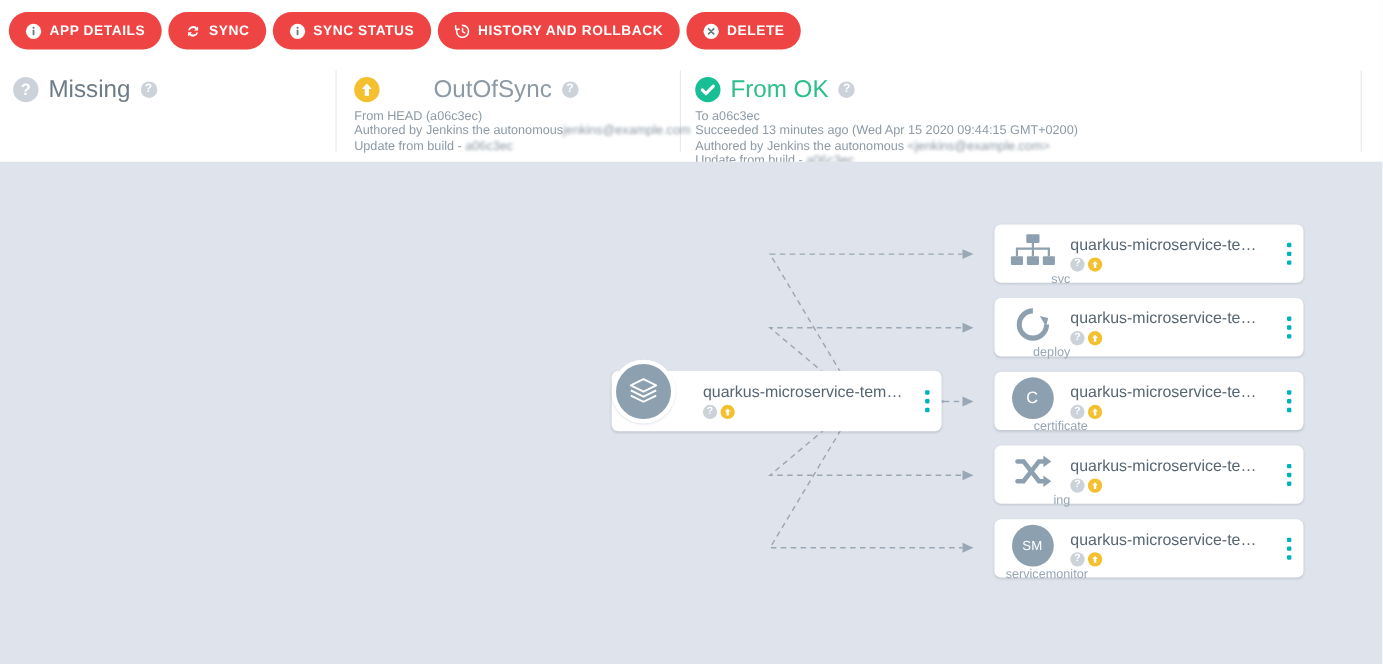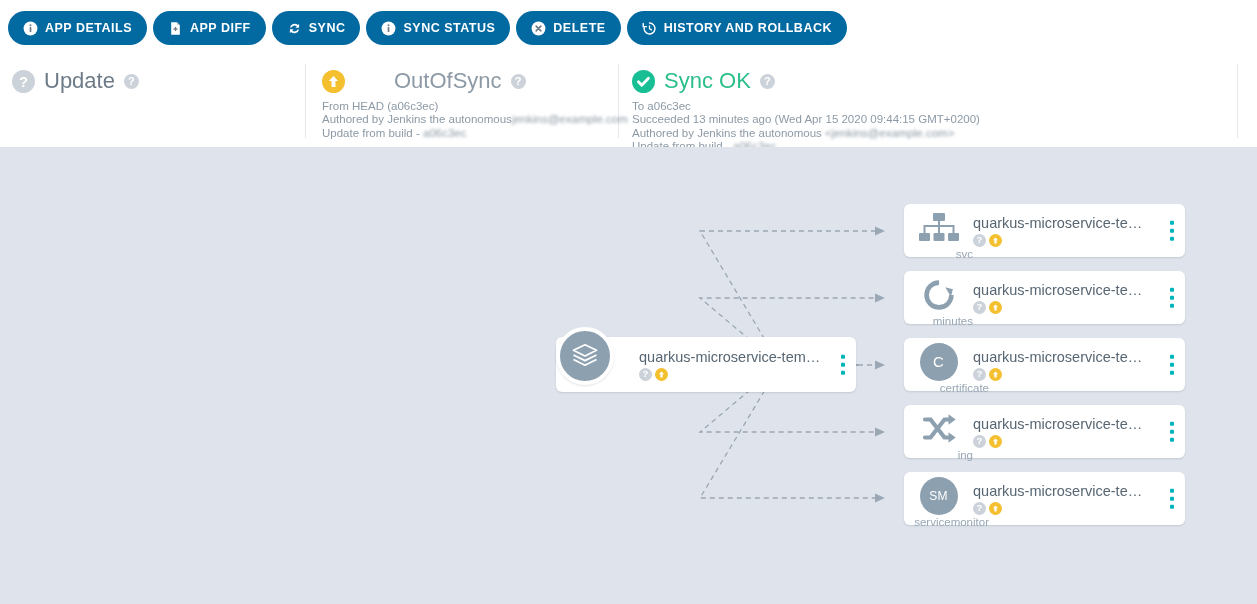--- a/index.html
+++ b/index.html
@@ -14,21 +14,21 @@
   
   .toolbar{
     position:absolute;left:0;top:0;width:1257px;height:56px;
     background:#ffffff;
     display:flex;align-items:center;gap:6px;
     padding-left:8px;box-sizing:border-box;
   }
   .tbtn{
     display:inline-flex;align-items:center;gap:7px;
     height:34px;padding:0 15px;border-radius:17px;
-    background:#0369a1;color:#ffffff;
+    background:#ef4444;color:#ffffff;
     font-size:12.5px;font-weight:700;letter-spacing:.04em;
     text-transform:uppercase;white-space:nowrap;
     border:none;cursor:pointer;box-sizing:border-box;
     font-family:"Liberation Sans",sans-serif;
   }
   .tbtn .ic{display:inline-flex;align-items:center;justify-content:center;width:15px;height:15px;flex:0 0 auto;}
   .tbtn .ic svg{display:block;}
   .caret{
     display:inline-block;width:0;height:0;margin-left:4px;
     border-left:4px solid transparent;border-right:4px solid transparent;
@@ -136,31 +136,20 @@
       <span class="ic">
         <svg width="15" height="15" viewBox="0 0 16 16">
             <circle cx="8" cy="8" r="7.4" fill="#fff"></circle>
             <rect x="7.1" y="6.5" width="1.8" height="5.2" rx=".6" fill="#6d7b88"></rect>
             <circle cx="8" cy="4.5" r="1.05" fill="#6d7b88"></circle>
           </svg>
       </span>
       <span>APP DETAILS</span>
     </button>
 
-    <button class="tbtn">
-      <span class="ic">
-        <svg width="15" height="15" viewBox="0 0 16 16">
-            <path d="M3.4 1.3h6.0l3.2 3.2v10.2H3.4z" fill="#fff"></path>
-            <path d="M9.4 1.3l3.2 3.2H9.4z" fill="#cfd6dc"></path>
-            <rect x="7.3" y="6.3" width="1.4" height="4.4" fill="#6d7b88"></rect>
-            <rect x="5.8" y="7.8" width="4.4" height="1.4" fill="#6d7b88"></rect>
-          </svg>
-      </span>
-      <span>APP DIFF</span>
-    </button>
 
     <button class="tbtn">
       <span class="ic">
         <svg width="15" height="15" viewBox="0 0 16 16">
             <path d="M3.2 7.0A5 5 0 0 1 11.6 4.3l1.3-1.1v4.0H8.9l1.5-1.3a3.5 3.5 0 0 0-5.7 1.1z" fill="#fff"></path>
             <path d="M12.8 9.0a5 5 0 0 1-8.4 2.7l-1.3 1.1V8.8h4.0l-1.5 1.3a3.5 3.5 0 0 0 5.7-1.1z" fill="#fff"></path>
           </svg>
       </span>
       <span>SYNC</span>
     </button>
@@ -172,53 +161,53 @@
             <rect x="7.1" y="6.5" width="1.8" height="5.2" rx=".6" fill="#6d7b88"></rect>
             <circle cx="8" cy="4.5" r="1.05" fill="#6d7b88"></circle>
           </svg>
       </span>
       <span>SYNC STATUS</span>
     </button>
 
     <button class="tbtn">
       <span class="ic">
         <svg width="15" height="15" viewBox="0 0 16 16">
-            <circle cx="8" cy="8" r="7.4" fill="#fff"></circle>
-            <path d="M5.5 5.5l5 5M10.5 5.5l-5 5" stroke="#6d7b88" stroke-width="1.7" stroke-linecap="round"></path>
-          </svg>
-      </span>
-      <span>DELETE</span>
-    </button>
-
-    <button class="tbtn">
-      <span class="ic">
-        <svg width="15" height="15" viewBox="0 0 16 16">
             <path d="M8 2.2a5.8 5.8 0 1 1-5.5 4.0" fill="none" stroke="#fff" stroke-width="1.5" stroke-linecap="round"></path>
             <path d="M1.3 2.6v3.4h3.4" fill="none" stroke="#fff" stroke-width="1.5" stroke-linecap="round" stroke-linejoin="round"></path>
             <path d="M8 5.1v3.1l2.1 1.3" fill="none" stroke="#fff" stroke-width="1.4" stroke-linecap="round"></path>
           </svg>
       </span>
       <span>HISTORY AND ROLLBACK</span>
     </button>
 
+    <button class="tbtn">
+      <span class="ic">
+        <svg width="15" height="15" viewBox="0 0 16 16">
+            <circle cx="8" cy="8" r="7.4" fill="#fff"></circle>
+            <path d="M5.5 5.5l5 5M10.5 5.5l-5 5" stroke="#6d7b88" stroke-width="1.7" stroke-linecap="round"></path>
+          </svg>
+      </span>
+      <span>DELETE</span>
+    </button>
+
   </div>
 
   <div class="statusbar">
     <div class="vdiv" style="left:305px;"></div>
     <div class="vdiv" style="left:618px;"></div>
     <div class="vdiv" style="left:1237px;"></div>
 
     <div class="panel-missing">
       <div class="stitle">
         <span class="badge-circle" style="background:#ccd2d9;">
           <svg width="23" height="23" viewBox="0 0 20 20">
               <text x="10" y="14.4" text-anchor="middle" font-family="Liberation Sans, sans-serif" font-size="13" font-weight="700" fill="#ffffff">?</text>
             </svg>
         </span>
-        <span class="lbl" style="color:#6d7b88;">Update</span>
+        <span class="lbl" style="color:#6d7b88;">Missing</span>
         <span class="qmark">?</span>
       </div>
     </div>
 
     <div class="panel-oos">
       <div class="stitle">
         <span class="badge-circle" style="background:#f4c030;">
           <svg width="23" height="23" viewBox="0 0 20 20">
               <path d="M10 5.2l4.0 4.3h-2.3v5.3H8.3V9.5H6.0z" fill="#ffffff"></path>
             </svg>
@@ -233,21 +222,21 @@
       </div>
     </div>
 
     <div class="panel-ok">
       <div class="stitle">
         <span class="badge-circle" style="background:#18be94;">
           <svg width="23" height="23" viewBox="0 0 20 20">
               <path d="M5.6 10.2l2.9 3.0 5.8-6.0" fill="none" stroke="#ffffff" stroke-width="2.5" stroke-linecap="round" stroke-linejoin="round"></path>
             </svg>
         </span>
-        <span class="lbl" style="color:#2bbf8a;">Sync OK</span>
+        <span class="lbl" style="color:#2bbf8a;">From OK</span>
         <span class="qmark">?</span>
       </div>
       <div class="meta">
         <div><span>To a06c3ec</span></div>
         <div><span>Succeeded 13 minutes ago (Wed Apr 15 2020 09:44:15 GMT+0200)</span></div>
         <div><span>Authored by Jenkins the autonomous </span><span class="blurred">&lt;jenkins@example.com&gt;</span></div>
         <div><span>Update from build - </span><span class="blurred">a06c3ec</span></div>
       </div>
     </div>
   </div>
@@ -334,21 +323,21 @@
         </div>
     </div>
 
     <div class="node res-node" style="top:124px;">
       <div class="res-icon">
         <svg width="36" height="36" viewBox="0 0 36 36">
           <path d="M18 5.6A12.4 12.4 0 1 0 30.4 18" fill="none" stroke="#8da0b0" stroke-width="4.6" stroke-linecap="butt"></path>
           <path d="M24.3 10.2l7.6 2.0 -2.0 7.6z" fill="#8da0b0"></path>
         </svg>
       </div>
-      <div class="res-kind">minutes</div>
+      <div class="res-kind">deploy</div>
       <div class="res-body">
         <div class="node-title">quarkus-microservice-template</div>
         <div class="node-badges">
           <span class="qmark sm">?</span>
           <span class="badge-circle" style="width:13px;height:13px;background:#f4c030;">
             <svg width="13" height="13" viewBox="0 0 20 20">
                 <path d="M10 5.2l4.0 4.3h-2.3v5.3H8.3V9.5H6.0z" fill="#ffffff"></path>
               </svg>
           </span>
         </div>

